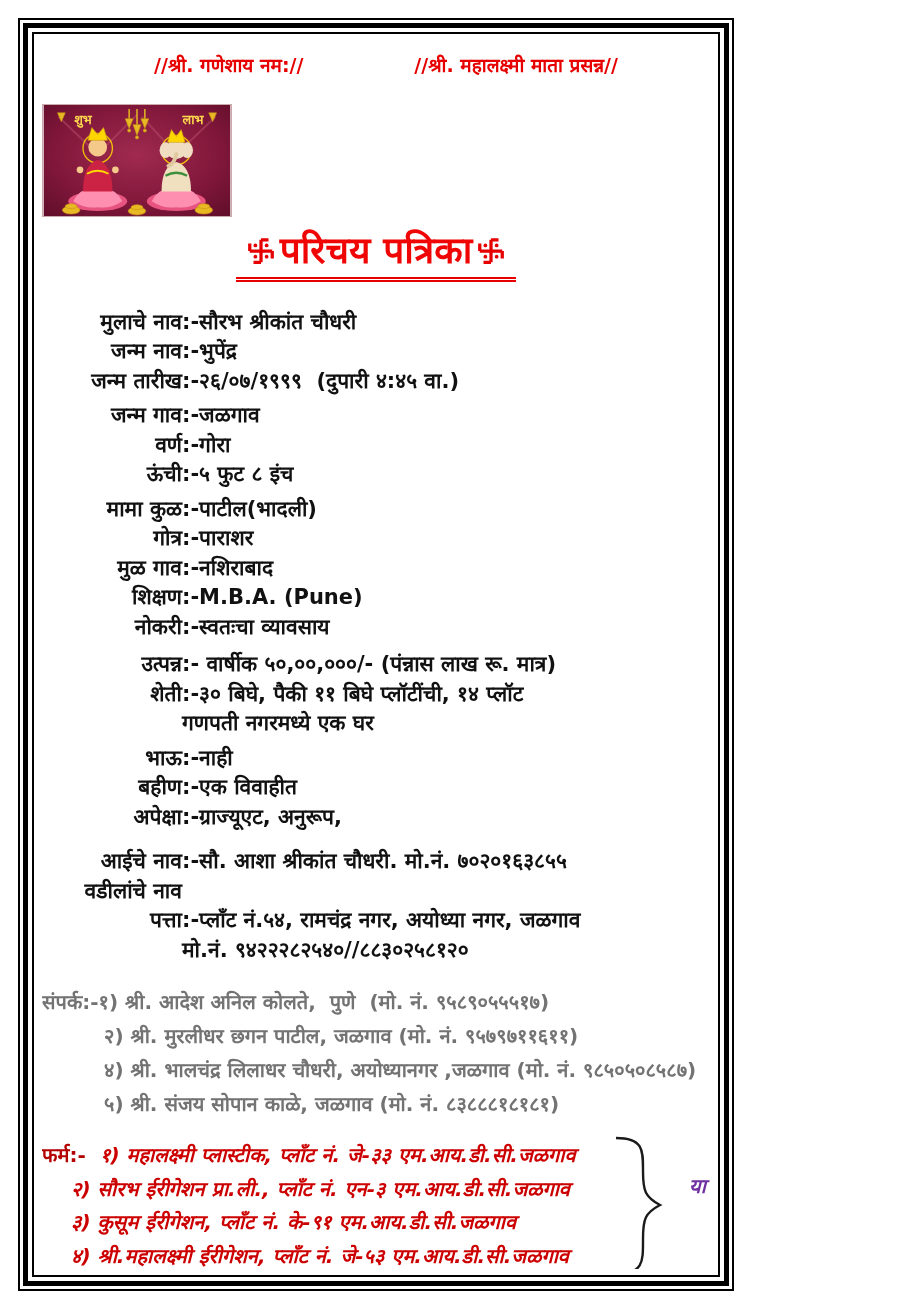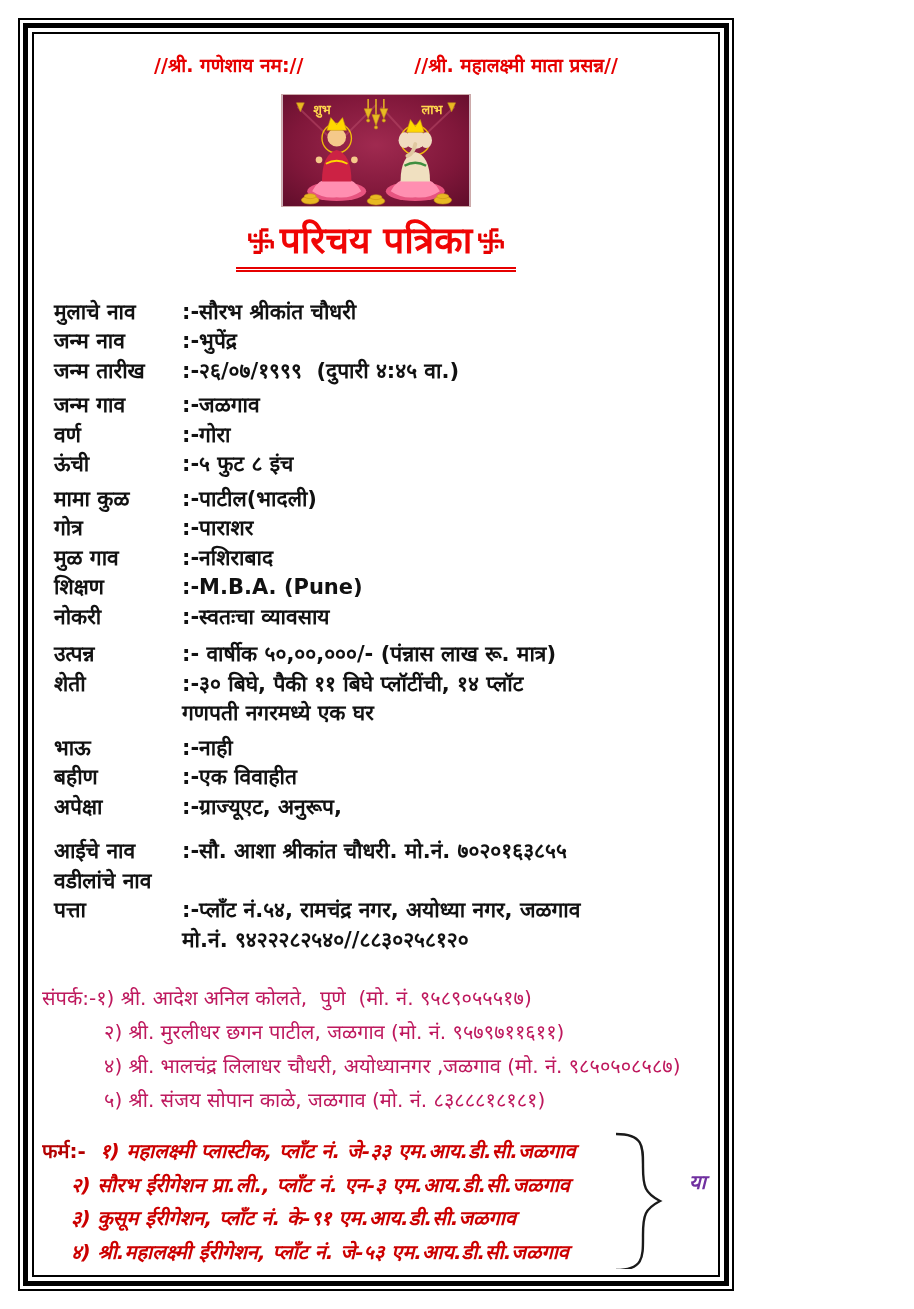--- a/index.html
+++ b/index.html
@@ -10,38 +10,38 @@
   
   .frame-outer { position:absolute; inset:18px; border:2px solid #000; pointer-events:none; }
   .frame-mid   { position:absolute; inset:23px; border:5px solid #000; pointer-events:none; }
   .frame-inner { position:absolute; inset:32px; border:2px solid #000; pointer-events:none; }
 
   .content { position:absolute; inset:40px 42px; overflow:hidden; }
 
   .header-row { display:flex; justify-content:space-between; padding:12px 92px 0 112px; }
   .header-text { color:#e60000; font-weight:bold; font-size:19px; }
 
-  .deity-wrap { display:flex; justify-content:center; margin-top:16px; }
+  .deity-wrap { display:flex; justify-content:flex-start; margin-top:26px; }
   .deity-svg { display:block; border:1px solid #caa; }
 
   .title-row { display:flex; justify-content:center; margin-top:14px; }
   .title-inner { display:flex; align-items:center; gap:4px; border-bottom:5px double #e60000; padding:0 10px 5px 10px; }
   .title-text { color:#f00505; font-weight:bold; font-size:37px; line-height:1.1; }
   .swastika { display:block; }
 
   .fields { margin-top:26px; padding-left:12px; font-size:21px; font-weight:bold; color:#111; }
   .field-row { display:flex; line-height:29.5px; }
-  .field-label { width:128px; flex-shrink:0; }
+  .field-label { width:128px; flex-shrink:0;text-align:right; }
   .field-value { white-space:pre; }
   .field-cont { padding-left:128px; line-height:29.5px; white-space:pre; }
   .gap-sm { margin-top:5px; }
   .gap-md { margin-top:8px; }
   .gap-lg { margin-top:15px; }
 
-  .contacts { margin-top:26px; color:#be185d; font-weight:normal; font-size:20px; line-height:34px; }
+  .contacts { margin-top:20px; color:#737373; font-weight:bold; font-size:20px; line-height:34px; }
   .contacts-first { display:flex; }
   .contacts-label { flex-shrink:0; }
   .contact-item { white-space:pre; }
   .contact-indent { margin-left:62px; }
 
   .firms-wrap { position:relative; margin-top:18px; font-size:20px; font-weight:bold; line-height:33.5px; }
   .firms-first { display:flex; }
   .firms-label { color:#b30000; flex-shrink:0; width:58px; }
   .firm-item { color:#cc0000; font-style:italic; white-space:pre; }
   .firm-indent { margin-left:29px;font-style:italic; }

